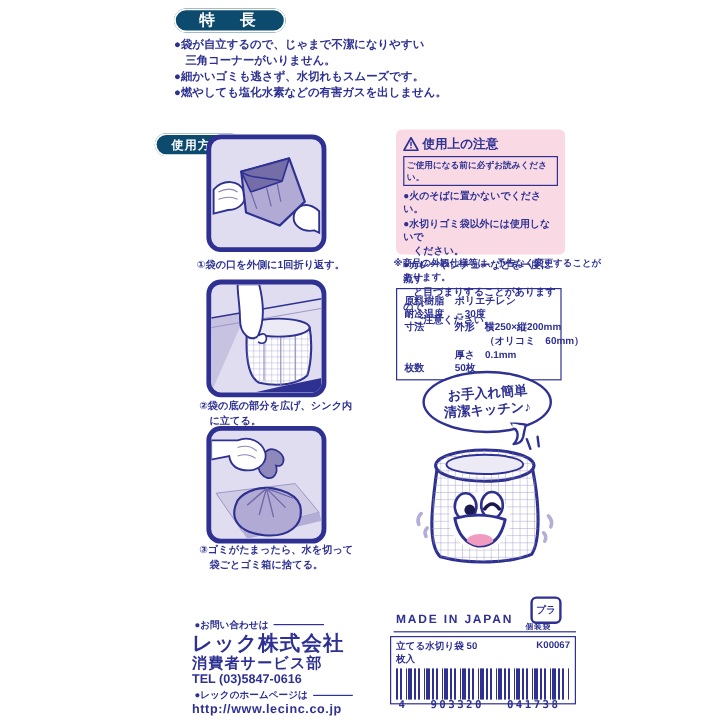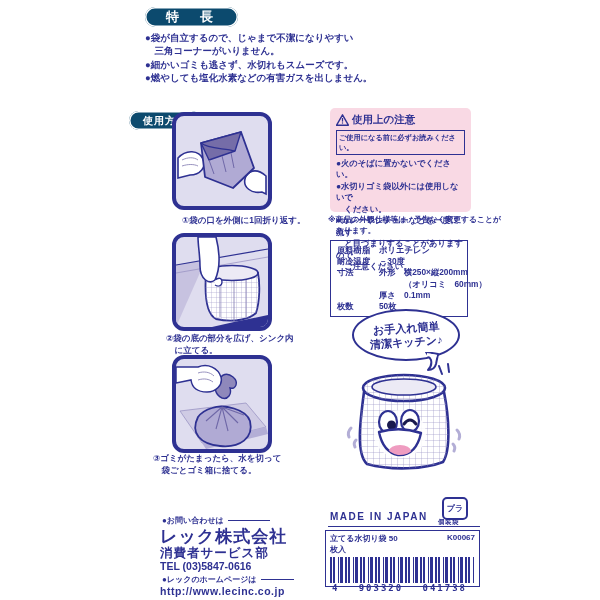--- a/index.html
+++ b/index.html
@@ -88,21 +88,21 @@
     <svg width="92" height="90" viewBox="0 0 92 90">
       <path d="M2,42 C10,33 23,34 27,43 C31,51 24,59 14,59 L2,62 Z" fill="#fff" stroke="#2e3192" stroke-width="1.6"></path>
       <path d="M6,44 C12,41 18,41 22,44 M6,50 C12,48 18,48 22,50" fill="none" stroke="#8c86b8" stroke-width="0.9"></path>
       <path d="M90,60 C80,51 71,55 69,63 C67,71 75,78 86,76 L90,78 Z" fill="#fff" stroke="#2e3192" stroke-width="1.6"></path>
       <path d="M25,27 L65,16 L78,52 L57,72 L29,61 Z" fill="#b0aad4" stroke="#2e3192" stroke-width="1.8" stroke-linejoin="round"></path>
       <path d="M25,27 L65,16 L59,35 L33,44 Z" fill="#756da8" stroke="#2e3192" stroke-width="1.4" stroke-linejoin="round"></path>
       <path d="M33,44 L38,58 M46,40 L50,56 M55,37 L58,52" stroke="#6f68a8" stroke-width="1" fill="none"></path>
       <path d="M25,27 C32,33 48,32 59,35" fill="none" stroke="#2e3192" stroke-width="1.2"></path>
     </svg>
   </div>
-  <div class="step-caption pre" style="left:182px;top:214px;">①袋の口を外側に1回折り返す。</div>
+  <div class="step-caption pre" style="left:164px;top:214px;">①袋の口を外側に1回折り返す。</div>
 
   <div class="step-frame" style="left:172px;top:233px;">
     <svg width="92" height="90" viewBox="0 0 92 90">
       <defs>
         <pattern id="mesh2" width="5" height="5" patternUnits="userSpaceOnUse">
           <path d="M0 0H5M0 0V5" stroke="#9a94c4" stroke-width="0.6"></path>
         </pattern>
       </defs>
       <path d="M0,28 L30,22 L0,90 Z" fill="#c7c2e0"></path>
       <path d="M0,28 L92,12" stroke="#2e3192" stroke-width="1.2" fill="none"></path>
@@ -123,21 +123,21 @@
     <svg width="92" height="90" viewBox="0 0 92 90">
       <path d="M4,52 L70,44 L90,68 L26,84 Z" fill="#cfcbe4" stroke="#9a94c4" stroke-width="0.8"></path>
       <path d="M26,84 L90,68 L92,75 L30,90 Z" fill="#b3aed6"></path>
       <path d="M22,58 C14,74 24,85 44,87 C64,89 78,79 74,62 C70,50 48,45 36,49 C29,51 25,54 22,58 Z" fill="#b0aad4" stroke="#2e3192" stroke-width="1.8"></path>
       <path d="M46,48 L30,62 M46,48 L40,70 M46,48 L52,72 M46,48 L62,64 M46,48 L68,56" stroke="#6f68a8" stroke-width="1.1" fill="none"></path>
       <path d="M42,22 C37,27 39,36 46,39 C52,41 56,35 54,29 C60,31 63,23 57,18 C51,13 46,15 42,22 Z" fill="#8f88bb" stroke="#2e3192" stroke-width="1.4"></path>
       <path d="M0,8 L22,8 C32,4 42,9 45,18 C47,26 40,33 31,33 C21,33 16,28 15,21 L0,24 Z" fill="#fff" stroke="#2e3192" stroke-width="1.5"></path>
       <path d="M22,14 C28,12 34,13 38,17 M22,21 C28,19 33,20 37,23" fill="none" stroke="#8c86b8" stroke-width="0.9"></path>
     </svg>
   </div>
-  <div class="step-caption pre" style="left:153px;top:452px;">③ゴミがたまったら、水を切って
+  <div class="step-caption pre" style="left:166px;top:452px;">③ゴミがたまったら、水を切って
 　袋ごとゴミ箱に捨てる。</div>
 
   <div class="abs caution">
     <div class="caution-title">
       <svg width="13" height="12" viewBox="0 0 13 12">
         <path d="M6.5,0.8 L12.4,11.2 L0.6,11.2 Z" fill="none" stroke="#2e3192" stroke-width="1.4" stroke-linejoin="round"></path>
         <rect x="5.9" y="4" width="1.2" height="3.6" fill="#2e3192"></rect>
         <rect x="5.9" y="8.4" width="1.2" height="1.2" fill="#2e3192"></rect>
       </svg>
       <span>使用上の注意</span>

